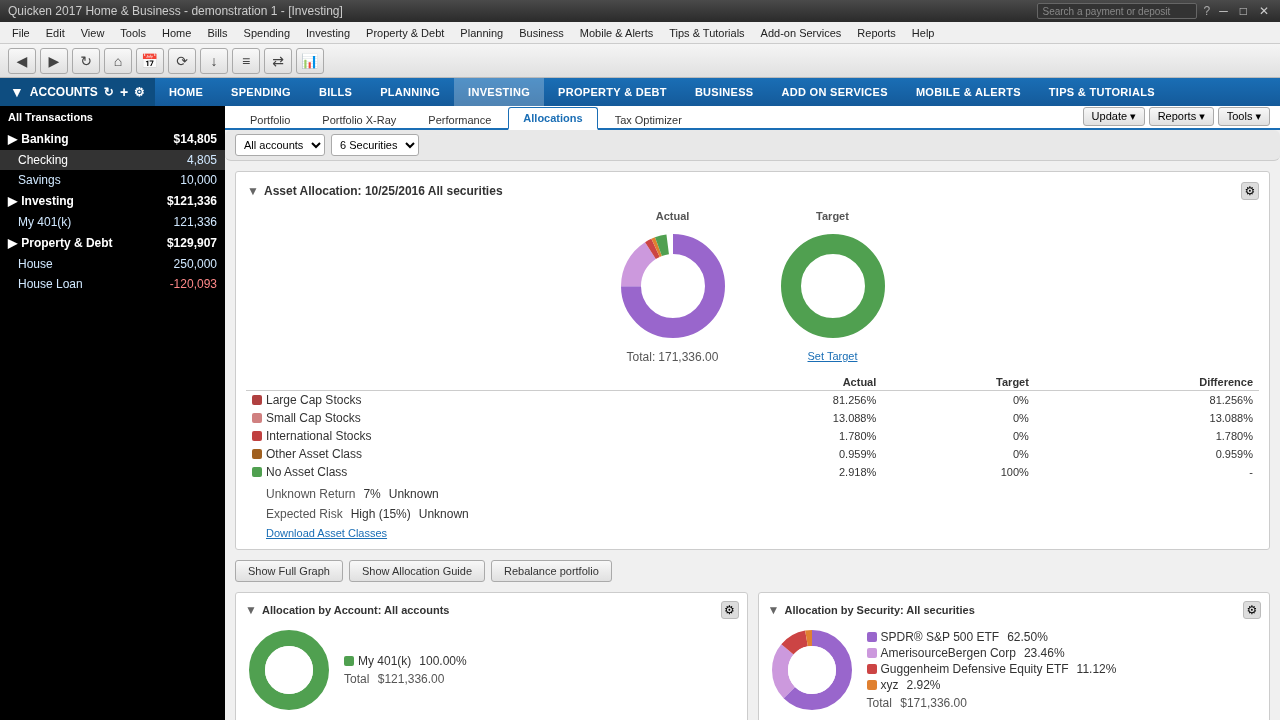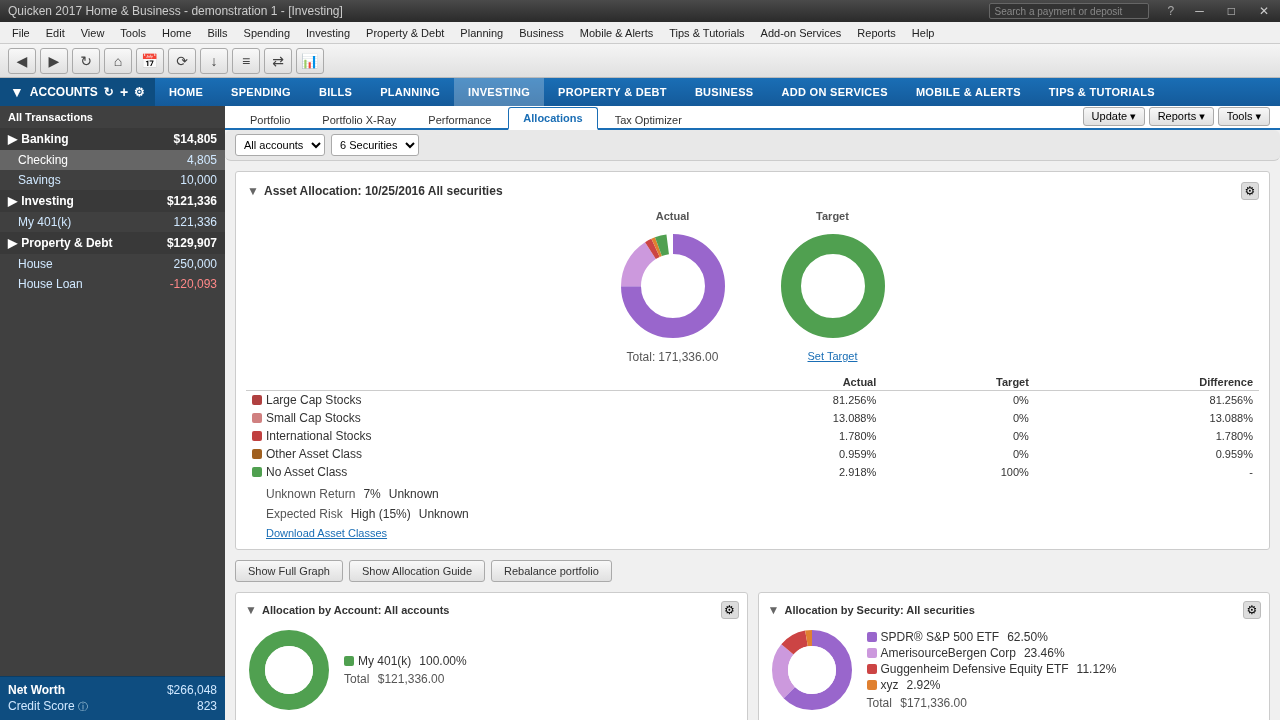--- a/index.html
+++ b/index.html
@@ -84,21 +84,21 @@
 
     
     #main-layout {
       display: flex;
       height: calc(720px - 22px - 22px - 34px - 28px);
     }
 
     
     #sidebar {
       width: 225px;
-      background: #404040;
+      background: #000000;
       overflow-y: auto;
       flex-shrink: 0;
     }
     .sidebar-group-header {
       padding: 4px 8px;
       font-size: 11px;
       font-weight: bold;
       color: white;
       background: rgba(0,0,0,0.1);
       cursor: pointer;
@@ -407,21 +407,21 @@
       background: #0e4d80;
       padding: 5px 8px;
       border-top: 1px solid #0a3d66;
     }
   </style>
 </head>
 <body>
 
 <div id="titlebar">
   <span>Quicken 2017 Home &amp; Business - demonstration 1 - [Investing]</span>
-  <div style="display:flex;align-items:center;gap:18px;">
+  <div style="display:flex;align-items:center;gap:6px;">
     <div style="width:160px;height:16px;background:#333;border:1px solid #666;border-radius:2px;display:flex;align-items:center;padding:0 4px;">
       <span style="color:#888;font-size:10px;">Search a payment or deposit</span>
     </div>
     <span style="color:#aaa;cursor:pointer;">?</span>
     <span style="color:#ccc;cursor:pointer;padding:0 3px;">─</span>
     <span style="color:#ccc;cursor:pointer;padding:0 3px;">□</span>
     <span style="color:#ccc;cursor:pointer;padding:0 3px;">✕</span>
   </div>
 </div>
 
@@ -516,33 +516,20 @@
         <div class="sidebar-row">
           <span>House</span>
           <span class="amount">250,000</span>
         </div>
         <div class="sidebar-row">
           <span>House Loan</span>
           <span class="amount negative">-120,093</span>
         </div>
       </div>
 
-      <div class="sidebar-footer">
-        <div class="sidebar-bottom-row">
-          <span class="label">Net Worth</span>
-          <span>$266,048</span>
-        </div>
-        <div class="sidebar-bottom-row">
-          <span>
-            <span>Credit Score</span>
-            <span style="color:#acd;font-size:10px;">ⓘ</span>
-          </span>
-          <span>823</span>
-        </div>
-      </div>
     </div>
   </div>
 
   <div id="content">
 
     <div id="sub-nav">
       <div class="sub-tab">Portfolio</div>
       <div class="sub-tab">Portfolio X-Ray</div>
       <div class="sub-tab">Performance</div>
       <div class="sub-tab active">Allocations</div>

